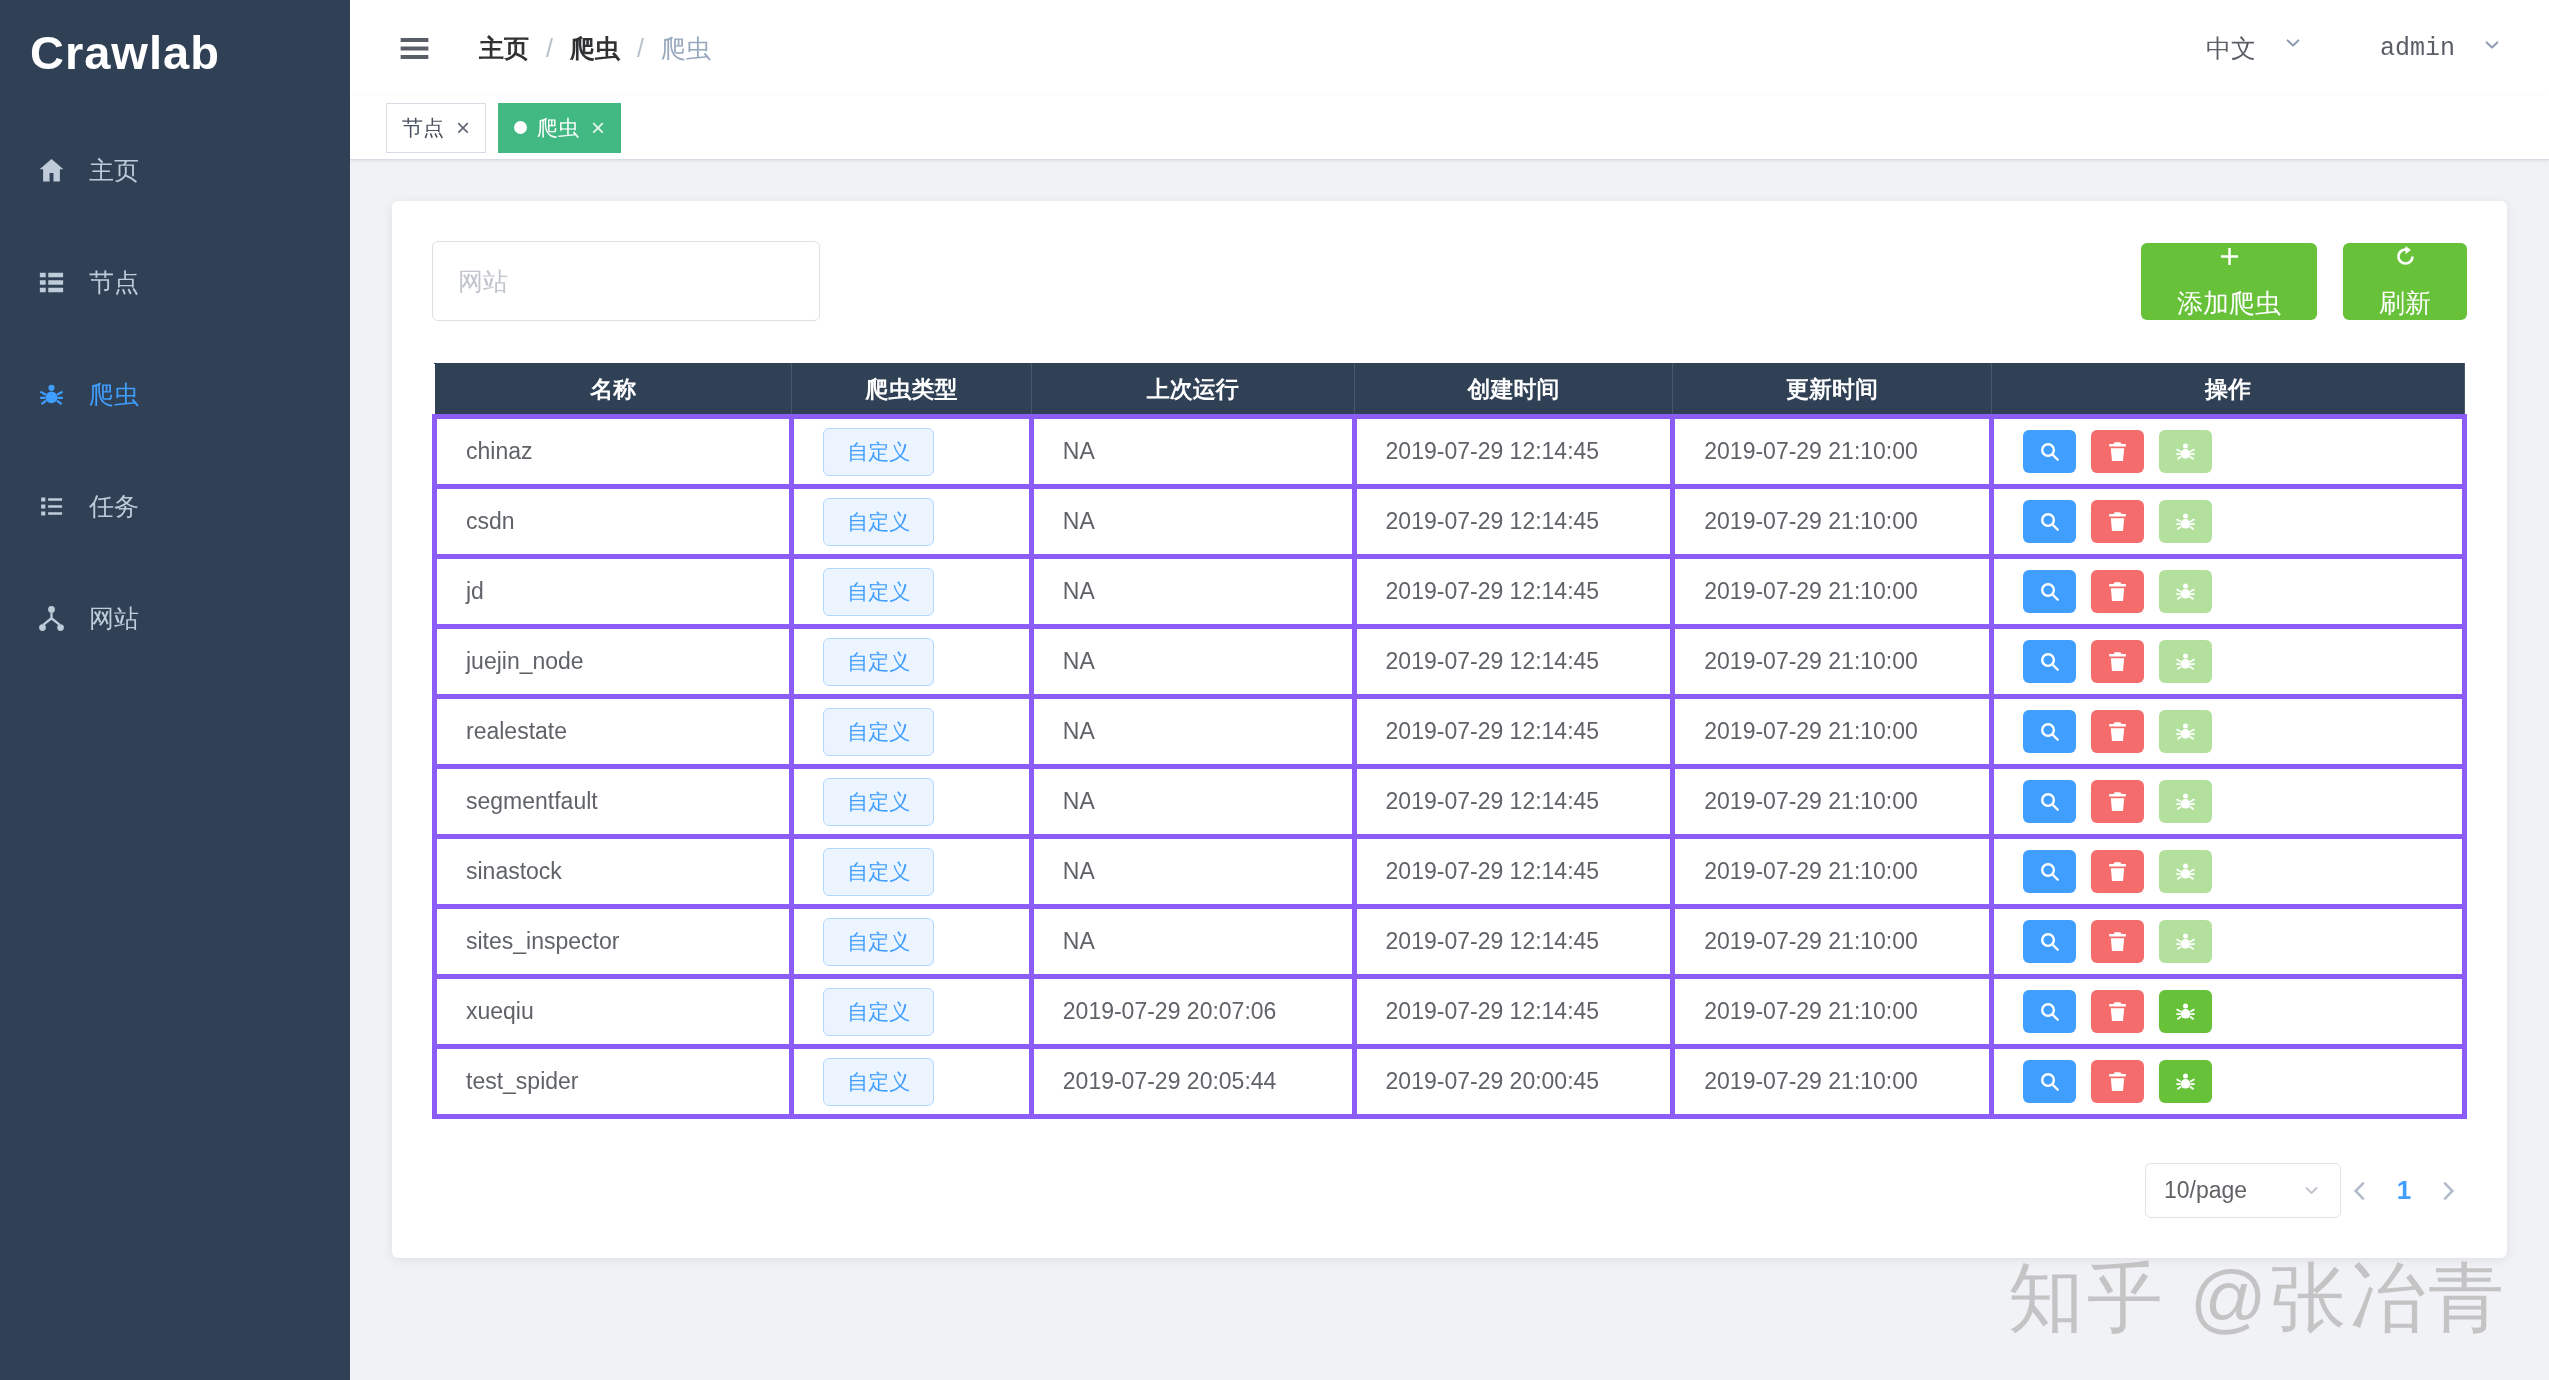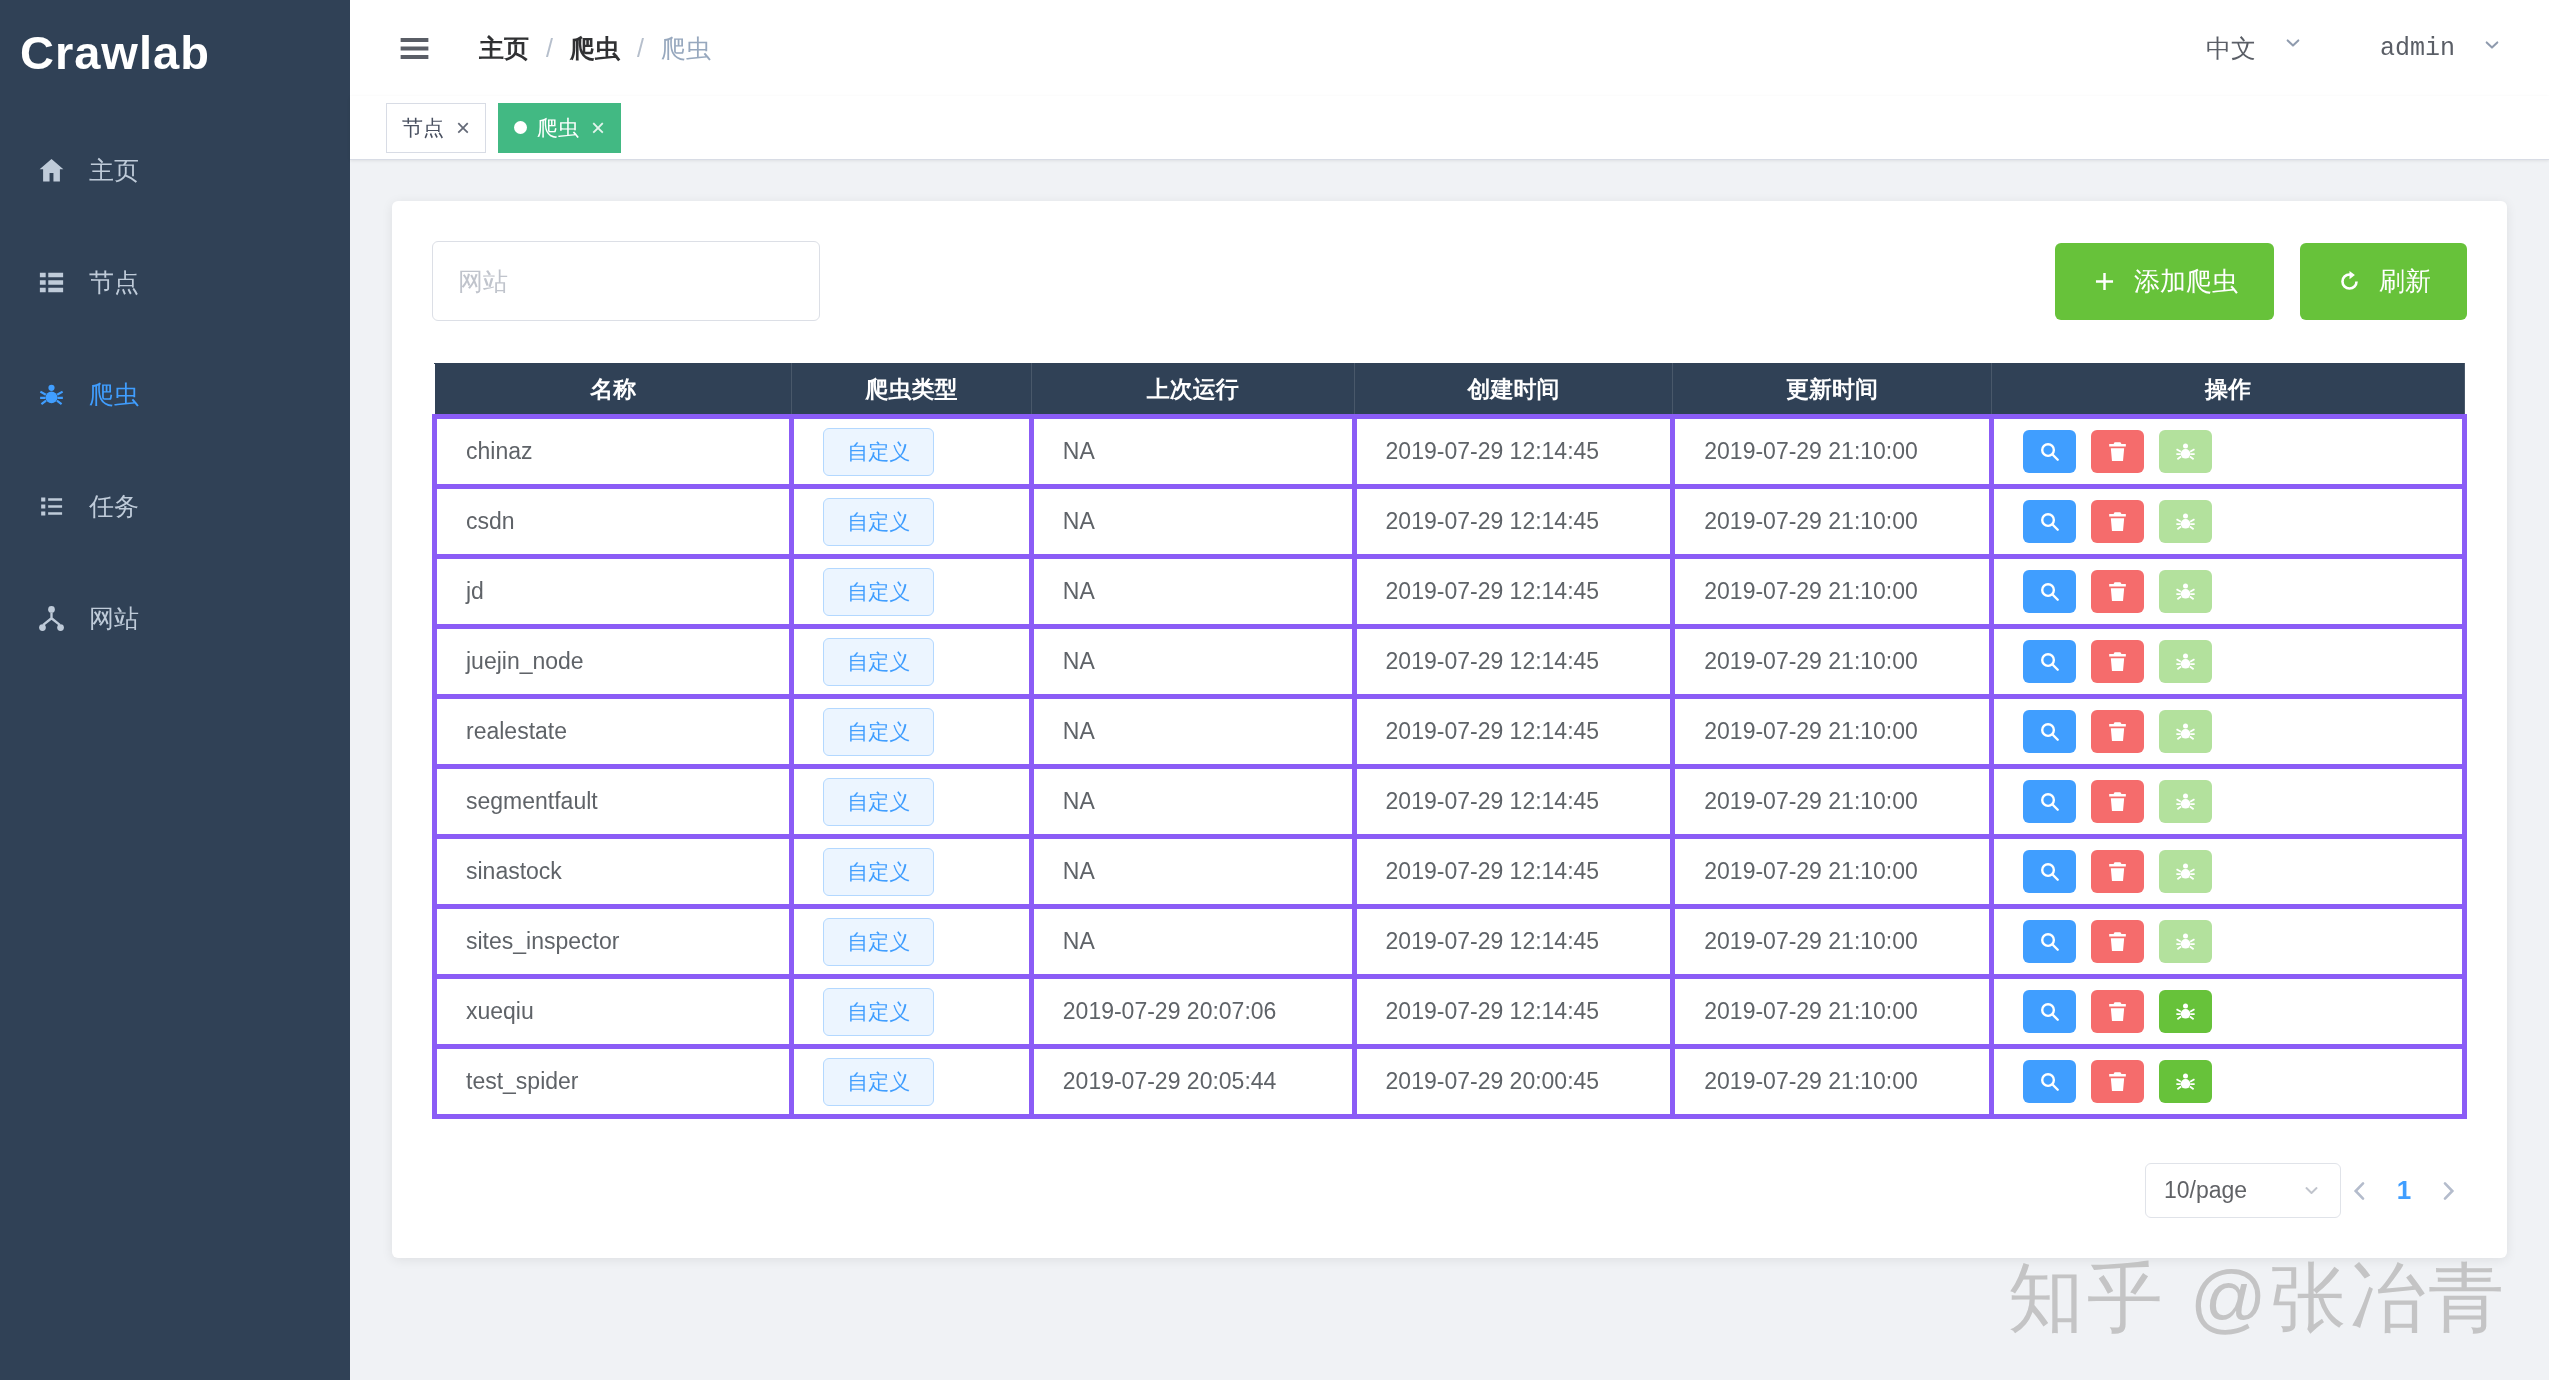--- a/index.html
+++ b/index.html
@@ -18,21 +18,21 @@
     background:#f0f2f5;color:#303133;
   }
   button{font-family:inherit;}
   .ico{display:inline-flex;width:24px;height:24px;flex:0 0 auto;}
   .ico svg{width:100%;height:100%;fill:currentColor;}
 
   .app{display:flex;width:100%;height:100%;}
 
   
   .sidebar{width:350px;flex:0 0 350px;background:var(--sidebar-bg);color:#bfcbd9;}
-  .logo{height:104px;display:flex;align-items:center;padding-left:20px;color:#fff;
+  .logo{height:104px;display:flex;align-items:center;padding-left:30px;color:#fff;
         font-size:47px;font-weight:bold;letter-spacing:1px;}
   .menu{display:flex;flex-direction:column;padding-top:10px;}
   .menu-item{display:flex;align-items:center;height:112px;padding-left:36px;
              font-size:25px;color:#bfcbd9;cursor:pointer;text-decoration:none;}
   .menu-item .ico{width:31px;height:31px;margin-right:22px;}
   .menu-item.active{color:var(--primary);}
 
   
   .main{flex:1;display:flex;flex-direction:column;min-width:0;}
 
@@ -61,21 +61,21 @@
   .content{flex:1;padding:41px 42px;}
   .card{background:#fff;border-radius:6px;box-shadow:0 2px 12px rgba(0,0,0,0.08);padding:40px;}
 
   .toolbar{display:flex;align-items:center;margin-bottom:42px;}
   .search-input{width:388px;height:80px;border:1px solid #dcdfe6;border-radius:6px;
                 padding:0 25px;font-size:25px;color:#606266;outline:none;font-family:inherit;background:#fff;}
   .search-input::placeholder{color:#c0c4cc;}
   .toolbar-actions{margin-left:auto;display:flex;gap:26px;}
   .btn{display:inline-flex;align-items:center;gap:16px;border:none;border-radius:6px;
        height:77px;padding:0 36px;font-size:26px;color:#fff;cursor:pointer;}
-  .btn.success{background:var(--success);}
+  .btn.success{background:var(--success);flex-direction:column;}
   .btn .ico{width:27px;height:27px;}
 
   .spider-table{width:100%;border-collapse:collapse;table-layout:fixed;font-size:23px;color:#5f6368;}
   .spider-table th{background:var(--thead-bg);color:#fff;font-weight:bold;text-align:center;
                    height:53px;padding:0 19px;border:1px solid rgba(255,255,255,0.12);
                    border-top:1px solid var(--thead-bg);font-size:23px;}
   .spider-table td{height:70px;padding:0 29px;border:5px solid #8b5cf6;background:#fff;}
   .type-badge{display:inline-block;padding:9px 23px;background:#ecf5ff;border:1px solid #b3d8ff;
               color:var(--primary);border-radius:6px;font-size:21px;}
   .actions-cell .action-btn{display:inline-flex;align-items:center;justify-content:center;

